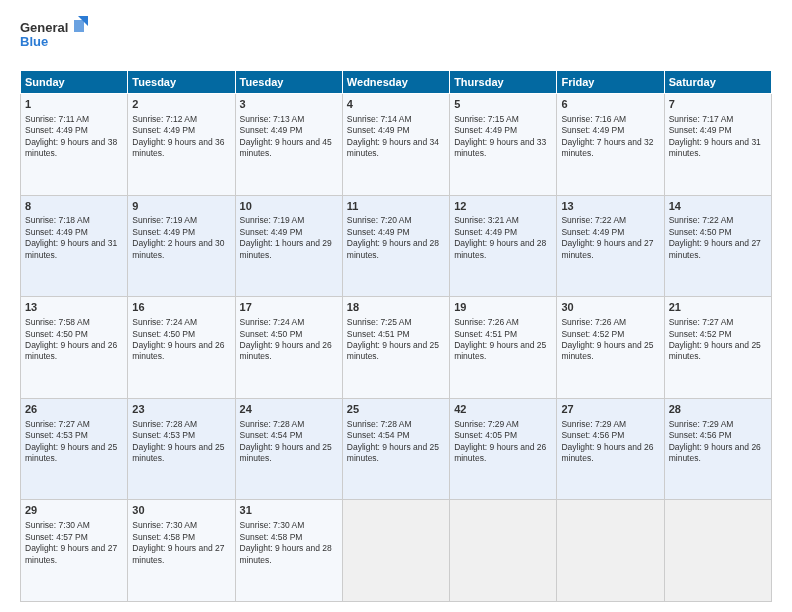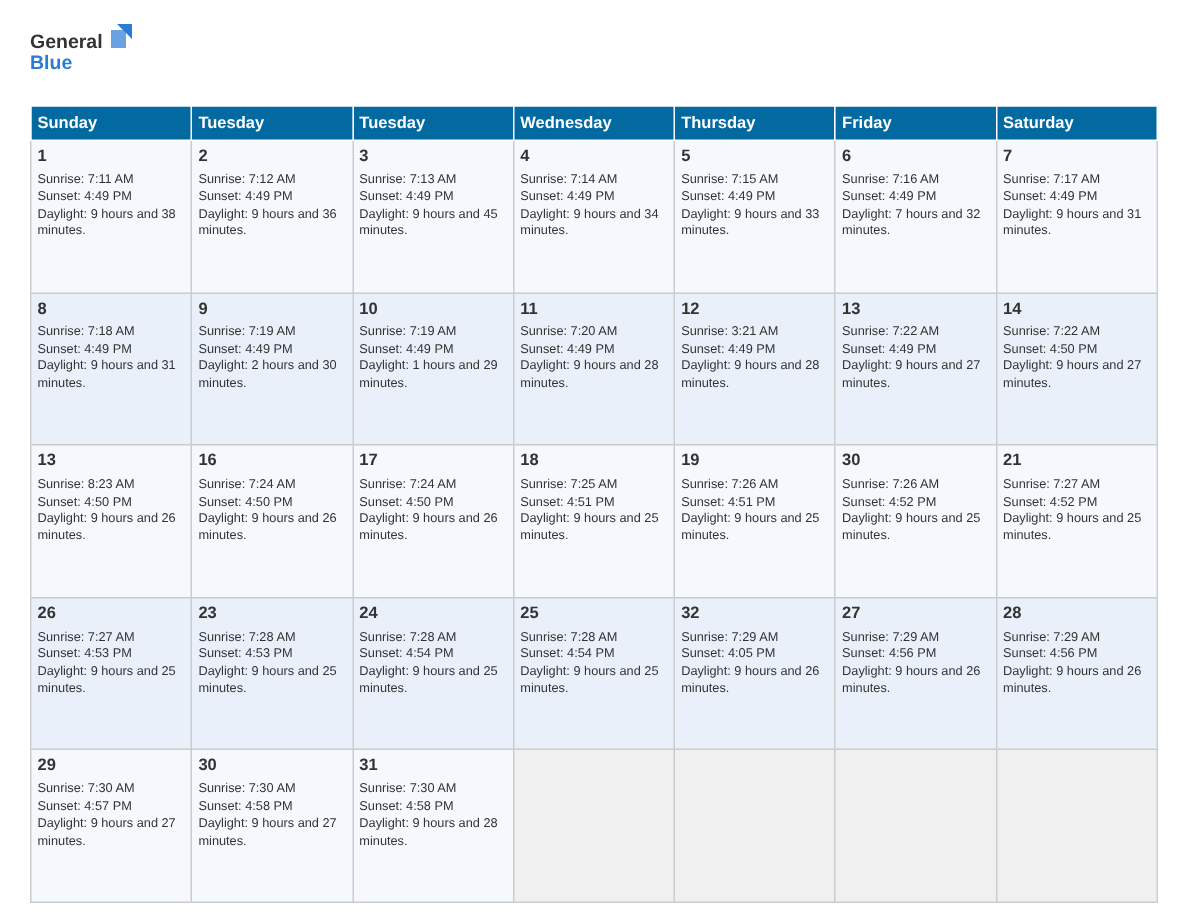--- a/index.html
+++ b/index.html
@@ -125,34 +125,34 @@
         <tr>
           <td><span class="day-num">8</span><span>Sunrise: 7:18 AM</span><br><span>Sunset: 4:49 PM</span><br><span>Daylight: 9 hours and 31 minutes.</span></td>
           <td><span class="day-num">9</span><span>Sunrise: 7:19 AM</span><br><span>Sunset: 4:49 PM</span><br><span>Daylight: 2 hours and 30 minutes.</span></td>
           <td><span class="day-num">10</span><span>Sunrise: 7:19 AM</span><br><span>Sunset: 4:49 PM</span><br><span>Daylight: 1 hours and 29 minutes.</span></td>
           <td><span class="day-num">11</span><span>Sunrise: 7:20 AM</span><br><span>Sunset: 4:49 PM</span><br><span>Daylight: 9 hours and 28 minutes.</span></td>
           <td><span class="day-num">12</span><span>Sunrise: 3:21 AM</span><br><span>Sunset: 4:49 PM</span><br><span>Daylight: 9 hours and 28 minutes.</span></td>
           <td><span class="day-num">13</span><span>Sunrise: 7:22 AM</span><br><span>Sunset: 4:49 PM</span><br><span>Daylight: 9 hours and 27 minutes.</span></td>
           <td><span class="day-num">14</span><span>Sunrise: 7:22 AM</span><br><span>Sunset: 4:50 PM</span><br><span>Daylight: 9 hours and 27 minutes.</span></td>
         </tr>
         <tr>
-          <td><span class="day-num">13</span><span>Sunrise: 8:23 AM</span><br><span>Sunset: 4:50 PM</span><br><span>Daylight: 9 hours and 26 minutes.</span></td>
+          <td><span class="day-num">13</span><span>Sunrise: 7:58 AM</span><br><span>Sunset: 4:50 PM</span><br><span>Daylight: 9 hours and 26 minutes.</span></td>
           <td><span class="day-num">16</span><span>Sunrise: 7:24 AM</span><br><span>Sunset: 4:50 PM</span><br><span>Daylight: 9 hours and 26 minutes.</span></td>
           <td><span class="day-num">17</span><span>Sunrise: 7:24 AM</span><br><span>Sunset: 4:50 PM</span><br><span>Daylight: 9 hours and 26 minutes.</span></td>
           <td><span class="day-num">18</span><span>Sunrise: 7:25 AM</span><br><span>Sunset: 4:51 PM</span><br><span>Daylight: 9 hours and 25 minutes.</span></td>
           <td><span class="day-num">19</span><span>Sunrise: 7:26 AM</span><br><span>Sunset: 4:51 PM</span><br><span>Daylight: 9 hours and 25 minutes.</span></td>
           <td><span class="day-num">30</span><span>Sunrise: 7:26 AM</span><br><span>Sunset: 4:52 PM</span><br><span>Daylight: 9 hours and 25 minutes.</span></td>
           <td><span class="day-num">21</span><span>Sunrise: 7:27 AM</span><br><span>Sunset: 4:52 PM</span><br><span>Daylight: 9 hours and 25 minutes.</span></td>
         </tr>
         <tr>
           <td><span class="day-num">26</span><span>Sunrise: 7:27 AM</span><br><span>Sunset: 4:53 PM</span><br><span>Daylight: 9 hours and 25 minutes.</span></td>
           <td><span class="day-num">23</span><span>Sunrise: 7:28 AM</span><br><span>Sunset: 4:53 PM</span><br><span>Daylight: 9 hours and 25 minutes.</span></td>
           <td><span class="day-num">24</span><span>Sunrise: 7:28 AM</span><br><span>Sunset: 4:54 PM</span><br><span>Daylight: 9 hours and 25 minutes.</span></td>
           <td><span class="day-num">25</span><span>Sunrise: 7:28 AM</span><br><span>Sunset: 4:54 PM</span><br><span>Daylight: 9 hours and 25 minutes.</span></td>
-          <td><span class="day-num">32</span><span>Sunrise: 7:29 AM</span><br><span>Sunset: 4:05 PM</span><br><span>Daylight: 9 hours and 26 minutes.</span></td>
+          <td><span class="day-num">42</span><span>Sunrise: 7:29 AM</span><br><span>Sunset: 4:05 PM</span><br><span>Daylight: 9 hours and 26 minutes.</span></td>
           <td><span class="day-num">27</span><span>Sunrise: 7:29 AM</span><br><span>Sunset: 4:56 PM</span><br><span>Daylight: 9 hours and 26 minutes.</span></td>
           <td><span class="day-num">28</span><span>Sunrise: 7:29 AM</span><br><span>Sunset: 4:56 PM</span><br><span>Daylight: 9 hours and 26 minutes.</span></td>
         </tr>
         <tr>
           <td><span class="day-num">29</span><span>Sunrise: 7:30 AM</span><br><span>Sunset: 4:57 PM</span><br><span>Daylight: 9 hours and 27 minutes.</span></td>
           <td><span class="day-num">30</span><span>Sunrise: 7:30 AM</span><br><span>Sunset: 4:58 PM</span><br><span>Daylight: 9 hours and 27 minutes.</span></td>
           <td><span class="day-num">31</span><span>Sunrise: 7:30 AM</span><br><span>Sunset: 4:58 PM</span><br><span>Daylight: 9 hours and 28 minutes.</span></td>
           <td class="empty-cell"></td>
           <td class="empty-cell"></td>
           <td class="empty-cell"></td>

